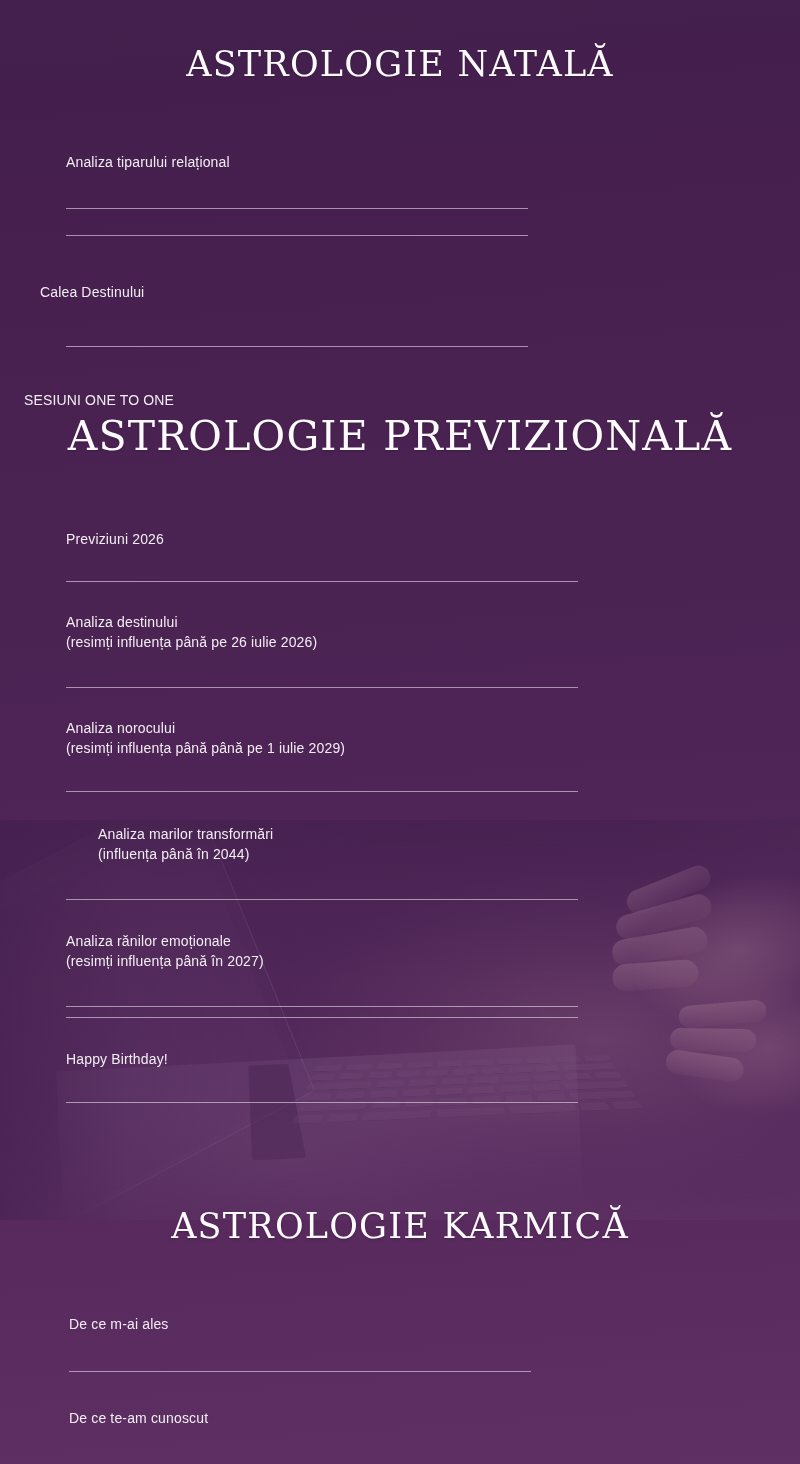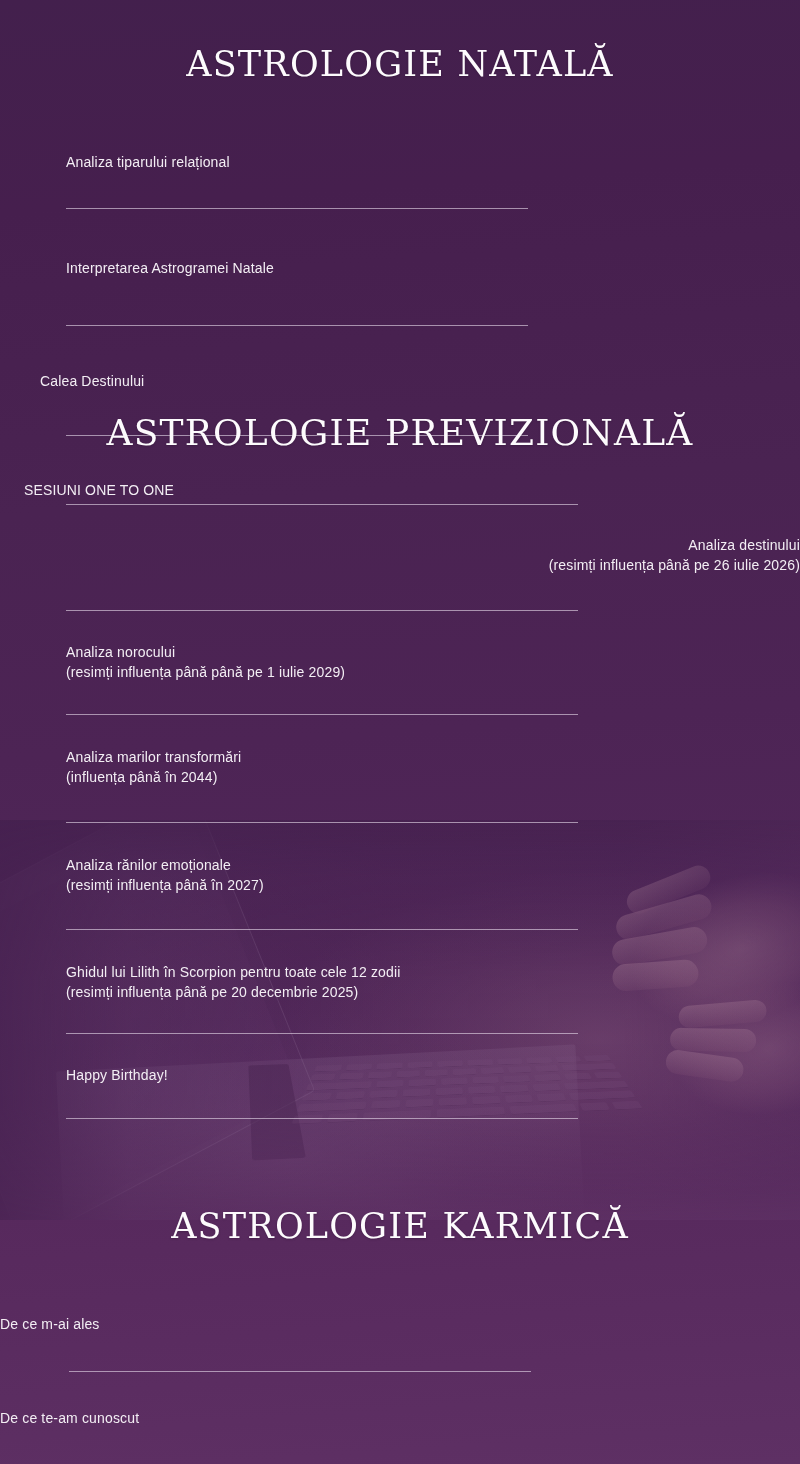--- a/index.html
+++ b/index.html
@@ -172,21 +172,21 @@
     text-align: center;
     font-family: "DejaVu Serif", "Liberation Serif", serif;
     font-weight: 400;
     font-size: 36px;
     letter-spacing: 1.2px;
     color: #fdfbfd;
     text-shadow: 0 1px 2px rgba(40,16,46,0.35);
     line-height: 1.18;
   }
   #section-natala .section-title      { font-size: 35px; }
-  #section-previzional .section-title { font-size: 36px; }
+  #section-previzional .section-title { font-size: 41px; }
   #section-karmica .section-title     { font-size: 35px; }
 
   .items { margin: 0; padding: 0; list-style: none; }
 
   .item {
     position: relative;
     color: #f3eef4;
     font-size: 14px;
     font-weight: 400;
     letter-spacing: 0.15px;
@@ -214,37 +214,37 @@
   #section-natala .rule-0 { margin-top: 15px; }
   #section-natala .rule-1 { margin-top: 26px; }
   #section-natala .rule-2 { margin-top: 23px; }
 
   
   #section-previzional .items { margin-top: 50px; }
   #section-previzional .item { padding-left: 66px; }
   #section-previzional .rule { width: 512px; margin-left: 66px; }
   #section-previzional .item-0 { margin-top: 0; }
   #section-previzional .rule-0 { margin-top: 11px; }
-  #section-previzional .item-1 { margin-top: 11px; text-align: right; }
+  #section-previzional .item-1 { margin-top: 11px; }
   #section-previzional .rule-1 { margin-top: 14px; }
   #section-previzional .item-2 { margin-top: 12px; }
   #section-previzional .rule-2 { margin-top: 12px; }
-  #section-previzional .item-3 { margin-top: 13px; }
+  #section-previzional .item-3 { margin-top: 13px; margin-left: 32px; }
   #section-previzional .rule-3 { margin-top: 14px; }
   #section-previzional .item-4 { margin-top: 13px; }
   #section-previzional .rule-4 { margin-top: 14px; }
   #section-previzional .item-5 { margin-top: 13px; }
   #section-previzional .rule-5 { margin-top: 10px; }
   #section-previzional .item-6 { margin-top: 12px; }
   #section-previzional .rule-6 { margin-top: 12px; }
   #section-previzional .item-7 { margin-top: 11px; padding-left: 70px; }
 
   
   #section-karmica .items { margin-top: 48px; }
-  #section-karmica .item { }
+  #section-karmica .item { padding-left: 69px; }
   #section-karmica .rule { width: 462px; margin-left: 69px; }
   #section-karmica .item-0 { margin-top: 0; }
   #section-karmica .rule-0 { margin-top: 16px; }
   #section-karmica .item-1 { margin-top: 17px; }
 </style>
 </head>
 <body>
 
 <div id="page">
 
@@ -338,37 +338,37 @@
 
   <div class="content">
 
     <section class="section" id="section-natala">
       <h2 class="section-title">ASTROLOGIE NATALĂ</h2>
       <ul class="items">
         <li class="item item-0">
           <span class="item-text">Analiza tiparului relațional</span>
         </li>
         <hr class="rule rule-0">
-        <li class="item item-1">
-          <span class="item-text">Interpretarea Astrogramei Natale</span>
-        </li>
         <hr class="rule rule-1">
         <li class="item item-2">
           <span class="item-text"> Calea Destinului</span>
         </li>
         <hr class="rule rule-2">
         <li class="item item-3">
           <span class="item-text">SESIUNI ONE TO ONE</span>
         </li>
       </ul>
     </section>
 
     <section class="section" id="section-previzional">
       <h2 class="section-title">ASTROLOGIE PREVIZIONALĂ</h2>
       <ul class="items">
+        <li class="item item-0">
+          <span class="item-text">Previziuni 2026</span>
+        </li>
         <hr class="rule rule-0">
         <li class="item item-1">
           <span class="item-text">Analiza destinului
 (resimți  influența până pe 26 iulie 2026)</span>
         </li>
         <hr class="rule rule-1">
         <li class="item item-2">
           <span class="item-text">Analiza norocului
 (resimți influența până până pe 1 iulie 2029)</span>
         </li>
@@ -376,24 +376,20 @@
         <li class="item item-3">
           <span class="item-text">Analiza marilor transformări
 (influența până în 2044)</span>
         </li>
         <hr class="rule rule-3">
         <li class="item item-4">
           <span class="item-text">Analiza rănilor emoționale
 (resimți influența până în 2027)</span>
         </li>
         <hr class="rule rule-4">
-        <li class="item item-5">
-          <span class="item-text">Ghidul lui Lilith în Scorpion pentru toate cele 12 zodii
-(resimți influența până pe 20 decembrie 2025)</span>
-        </li>
         <hr class="rule rule-5">
         <li class="item item-6">
           <span class="item-text">Happy Birthday!</span>
         </li>
         <hr class="rule rule-6">
         <li class="item item-7">
           
         </li>
 
       </ul>

